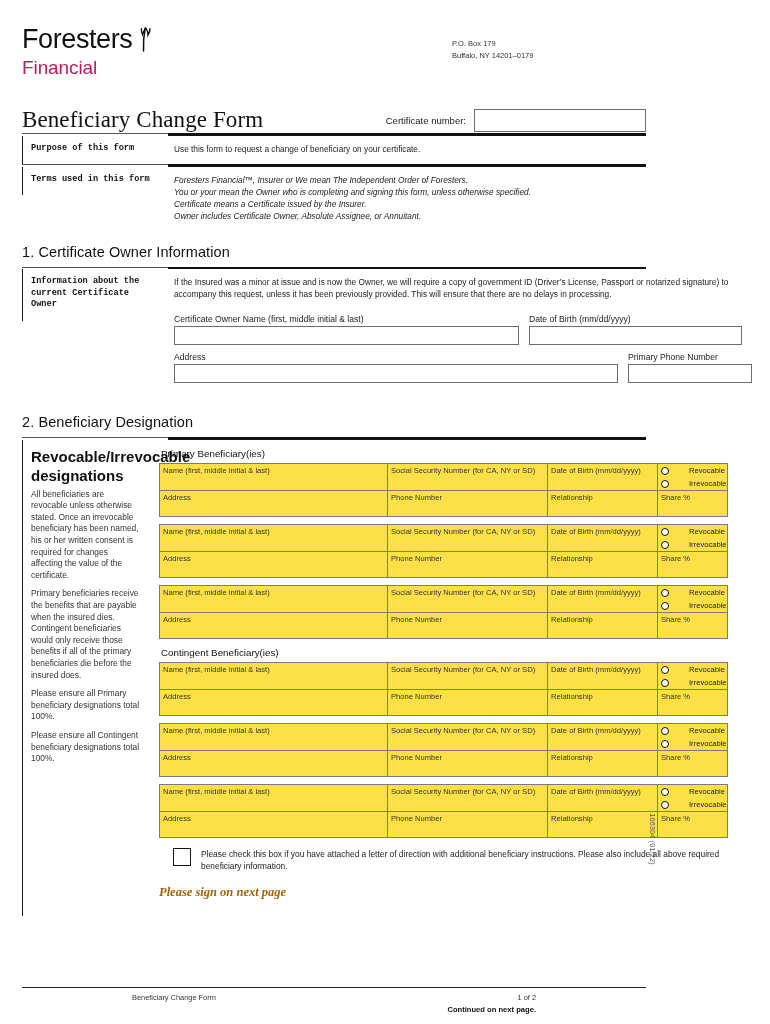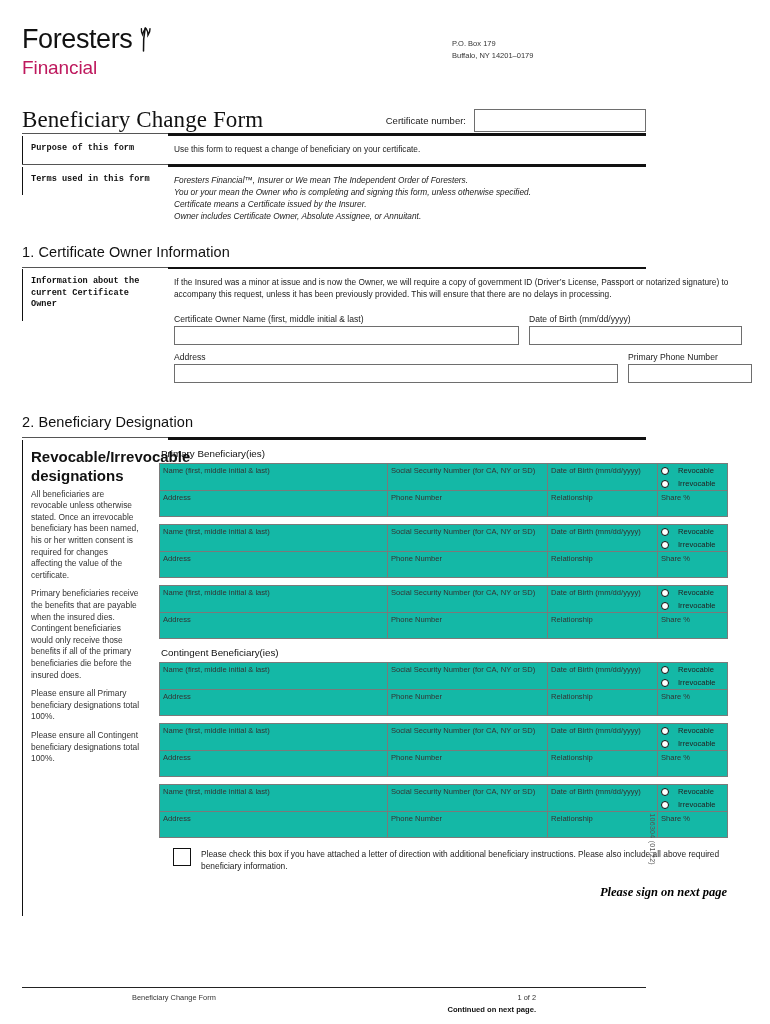--- a/index.html
+++ b/index.html
@@ -62,36 +62,36 @@
 
   
   .ben-wrap { display: flex; border-left: 1.5px solid #111; }
   .ben-side { width: 130px; flex: 0 0 130px; padding: 7px 10px 6px 8px; }
   .ben-side h4 { font-size: 15px; font-weight: bold; margin: 0 0 3px 0; line-height: 1.3; color: #111; }
   .ben-side p { font-size: 8.4px; margin: 0 4px 7px 0; line-height: 1.38; color: #333; }
   .ben-main { flex: 1; padding: 6px 0 0 6px; }
   .ben-title { font-size: 9.8px; color: #111; margin: 2px 0 4px 2px; }
   .ben-title.second { margin-top: 8px; }
 
-  table.ben { width: 568px; border-collapse: collapse; table-layout: fixed; margin-bottom: 7px; background: #14b8a6; }
+  table.ben { width: 568px; border-collapse: collapse; table-layout: fixed; margin-bottom: 7px; background: #fde047; }
   table.ben td { border: 1px solid #7a7a7a; vertical-align: top; font-size: 7.6px; color: #333; padding: 2px 3px; }
   table.ben td.dotl { border-left: 1px dotted #8a8a8a; }
   .c-name { width: 228px; } .c-ssn { width: 160px; } .c-dob { width: 110px; } .c-opt { width: 70px; }
   .r-top td { height: 26px; }
   .r-bot td { height: 26px; }
   .opt-cell { padding: 0 !important; }
-  .opt { display: flex; align-items: center; gap: 9px; padding: 1px 2px 0 3px; height: 13px; }
+  .opt { display: flex; align-items: center; gap: 20px; padding: 1px 2px 0 3px; height: 13px; }
   .radio { width: 8px; height: 8px; border: 1.6px solid #111; border-radius: 50%; flex: 0 0 8px; background:#fff; }
   .opt span { font-size: 7.6px; color: #222; }
 
   
   .checknote { display: flex; align-items: flex-start; margin: 10px 0 0 14px; width: 556px; }
   .cbox { width: 18px; height: 18px; border: 1.8px solid #111; flex: 0 0 18px; margin-right: 10px; background:#fff; }
   .cnote-txt { font-size: 8.4px; line-height: 1.42; color: #222; padding-top: 1px; }
-  .signline { text-align: right; font-family: "Liberation Serif", serif; font-style: italic; font-weight: bold; font-size: 12.5px; color: #000000; margin: 12px 0 16px 0; width: 568px; }
+  .signline { text-align: left; font-family: "Liberation Serif", serif; font-style: italic; font-weight: bold; font-size: 12.5px; color: #a16207; margin: 12px 0 16px 0; width: 568px; }
 
   
   .vcode {
     position: absolute; right: 12px; top: 865px; font-size: 7px; color: #555;
     transform: rotate(90deg); transform-origin: right top; white-space: nowrap;
     letter-spacing: 0.3px;
   }
 
   
   .footer { position: absolute; left: 22px; right: 22px; bottom: 10px; }

